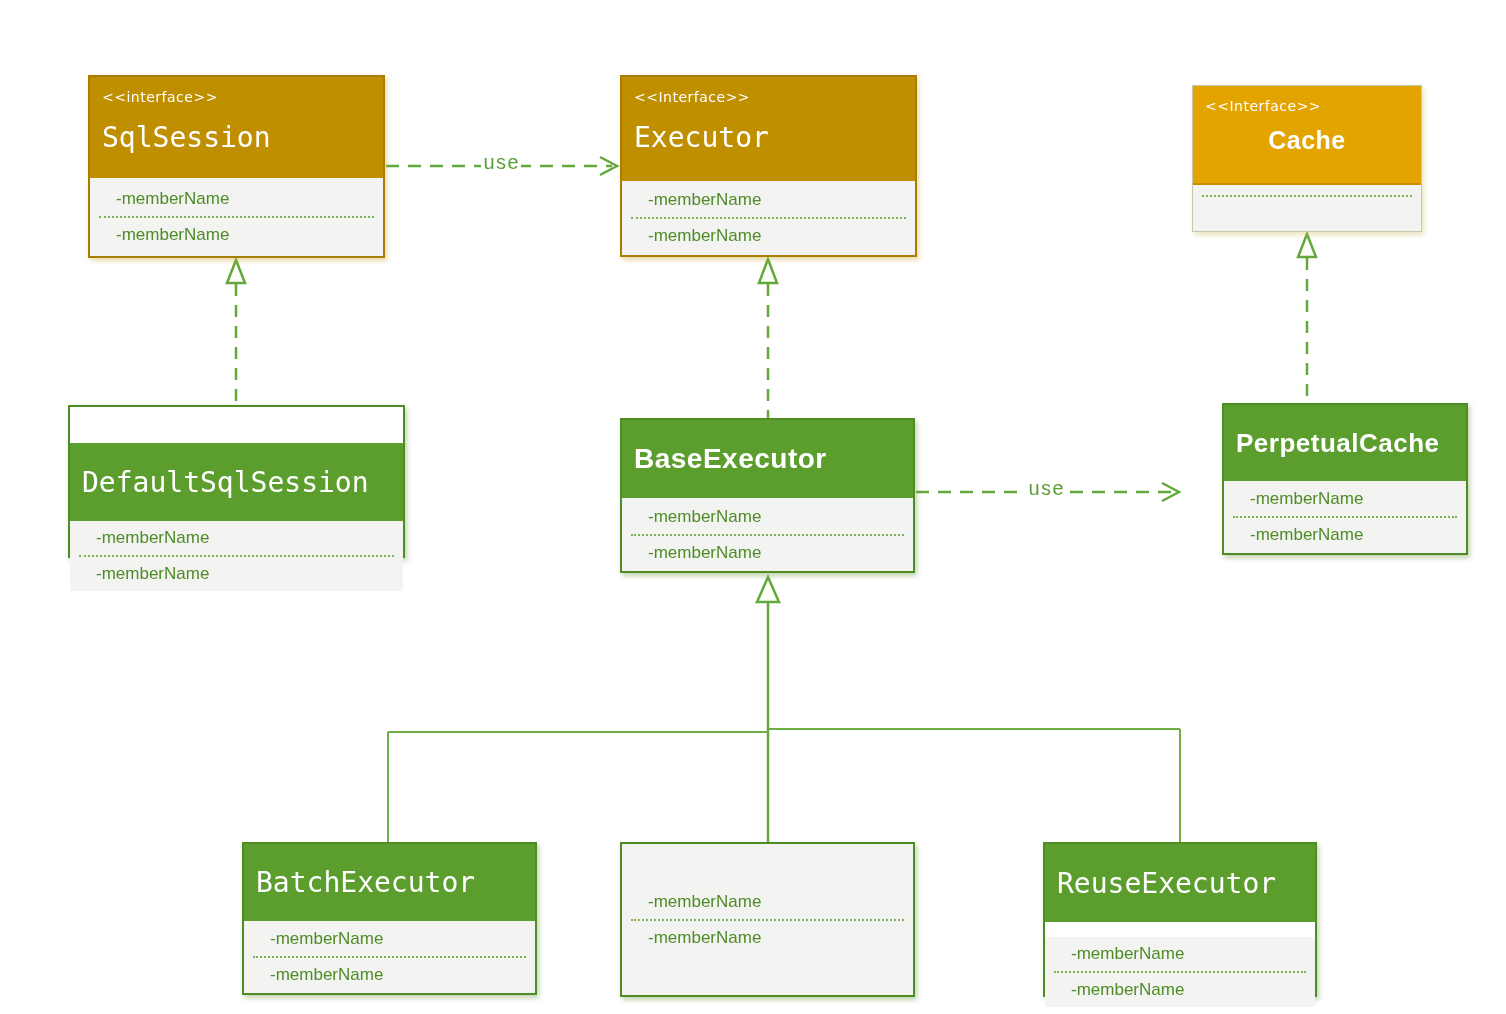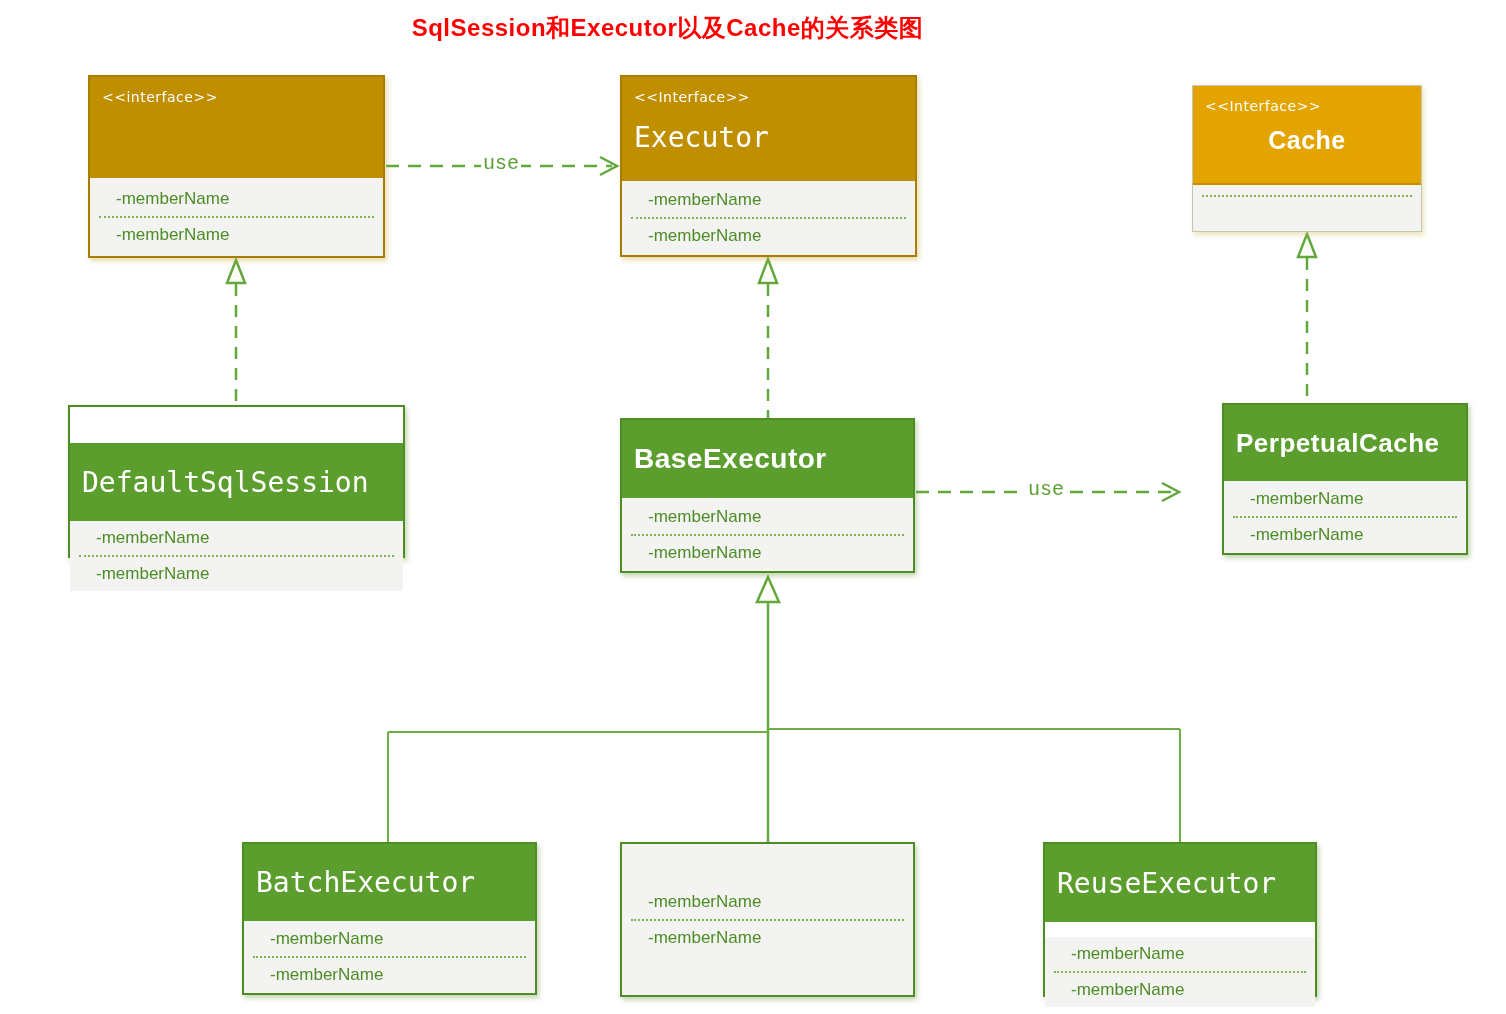--- a/index.html
+++ b/index.html
@@ -97,21 +97,20 @@
     background: #ffffff;
     padding: 0 2px;
     line-height: 32px;
   }
 </style>
 </head>
 <body>
 
 <div class="canvas">
 
-  <div class="diagram-title">SqlSession和Executor以及Cache的关系类图</div>
 
   <svg class="connector-layer" viewBox="0 0 1506 1014">
 
     <g>
       <line x1="386" y1="166" x2="612" y2="166" stroke="#63A83C" stroke-width="2.5" stroke-dasharray="13 9"></line>
       <path d="M600,157 L617,166 L600,175" fill="none" stroke="#63A83C" stroke-width="2.5"></path>
     </g>
 
     <g>
       <line x1="916" y1="492" x2="1174" y2="492" stroke="#63A83C" stroke-width="2.5" stroke-dasharray="13 9"></line>
@@ -142,20 +141,21 @@
       <line x1="1180" y1="729" x2="1180" y2="842" stroke="#6FAE44" stroke-width="2"></line>
     </g>
   </svg>
 
   <span class="edge-label" style="left:501px; top:166px;">use</span>
   <span class="edge-label" style="left:1046px; top:492px;">use</span>
 
   <div class="uml-box gold" style="left:88px; top:75px; width:297px; height:183px;">
     <div class="box-header" style="height:101px;">
       <div class="stereotype">&lt;&lt;interface&gt;&gt;</div>
+      <div class="class-name">SqlSession</div>
     </div>
     <div class="box-body">
       <div class="member">-memberName</div>
       <div class="member-sep"></div>
       <div class="member">-memberName</div>
     </div>
   </div>
 
   <div class="uml-box gold" style="left:620px; top:75px; width:297px; height:182px;">
     <div class="box-header" style="height:104px;">

